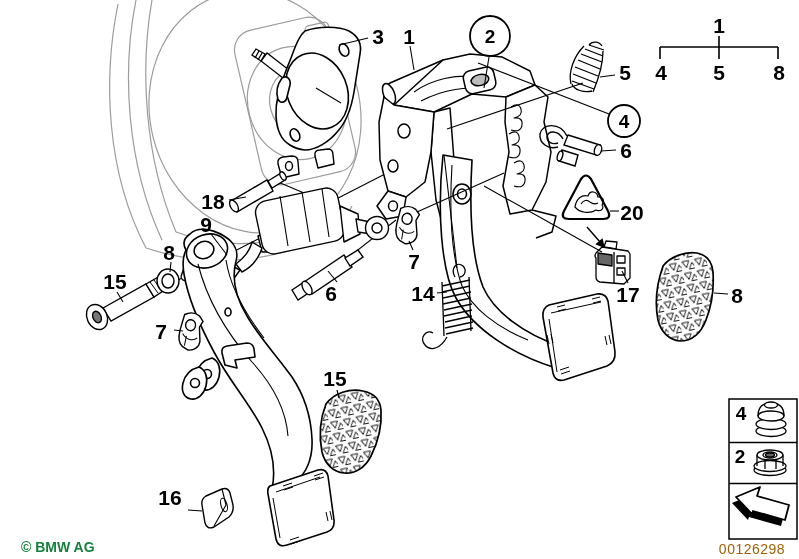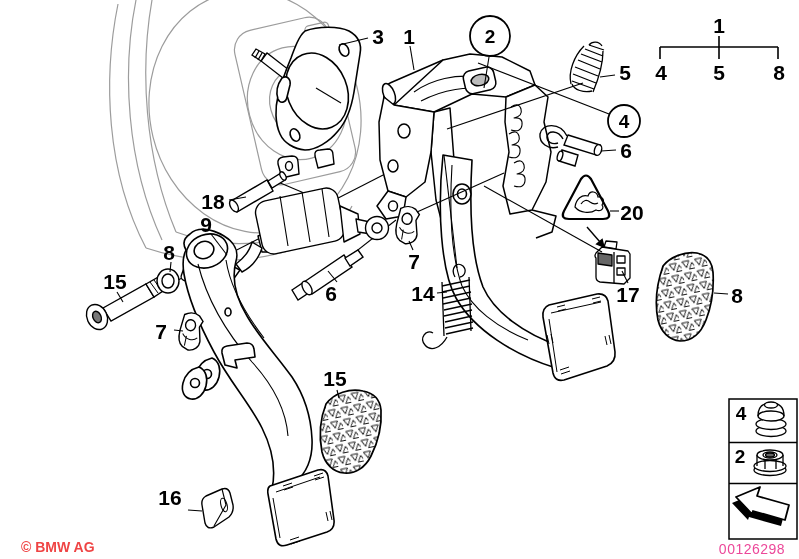--- a/index.html
+++ b/index.html
@@ -13,25 +13,25 @@
     font:bold 21px "Liberation Sans", sans-serif;color:#000;
     white-space:nowrap;line-height:1;
   }
   .callout.small{font-size:19px;}
   .boxlabel{
     position:absolute;transform:translate(-50%,-50%);
     font:bold 19px "Liberation Sans", sans-serif;color:#000;line-height:1;
   }
   .docnum{
     position:absolute;right:2px;top:541px;width:90px;text-align:center;
-    font:14px "Liberation Sans", sans-serif;color:#ec4899;letter-spacing:.5px;
+    font:14px "Liberation Sans", sans-serif;color:#a16207;letter-spacing:.5px;
   }
   .copyright{
     position:absolute;left:21px;top:539px;
-    font:bold 14px "Liberation Sans", sans-serif;color:#ef4444;
+    font:bold 14px "Liberation Sans", sans-serif;color:#15803d;
   }
 </style>
 </head>
 <body>
 
 <div id="stage">
 
 <svg id="art" width="799" height="559" viewBox="0 0 799 559">
   <defs>
     <pattern id="tripat" width="13" height="12" patternUnits="userSpaceOnUse" patternTransform="rotate(-12)">

